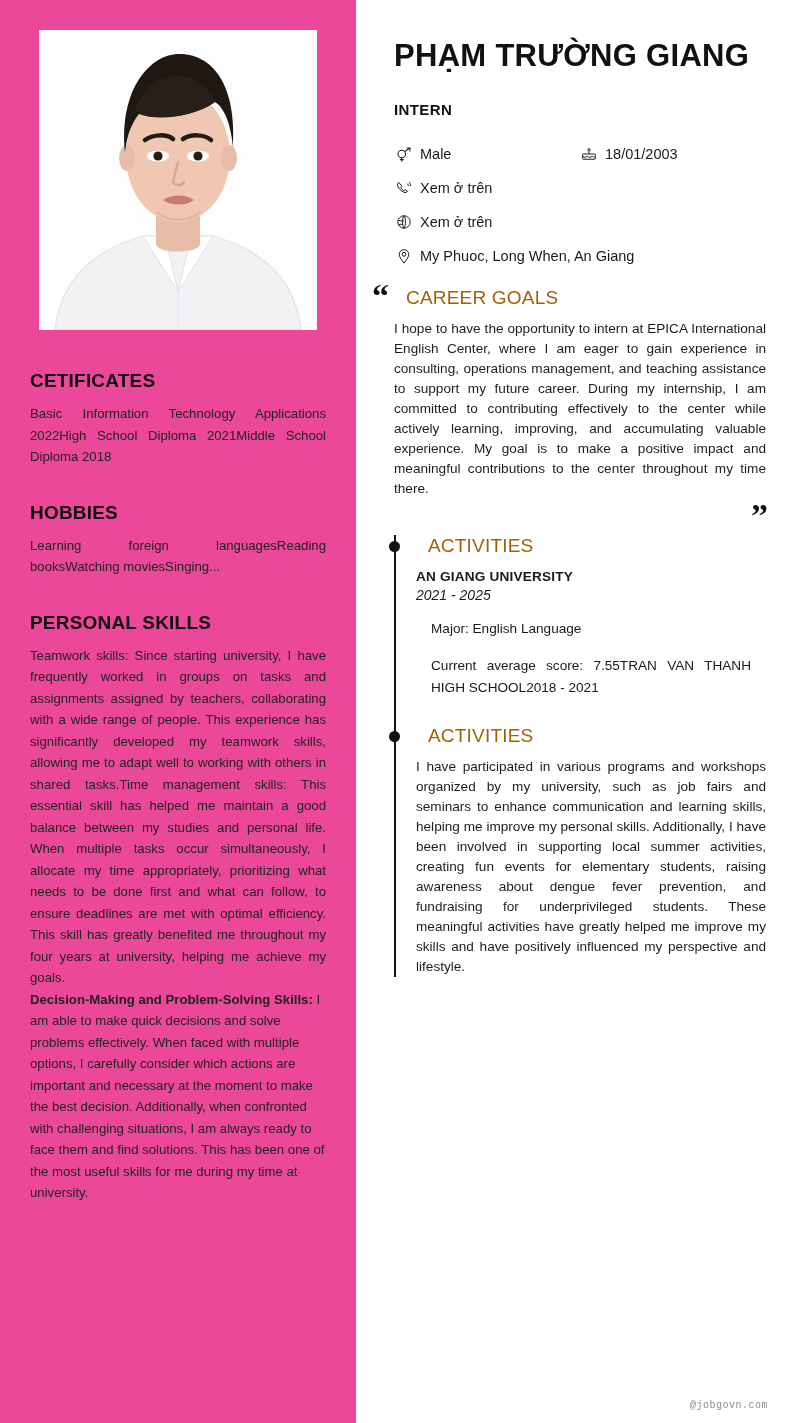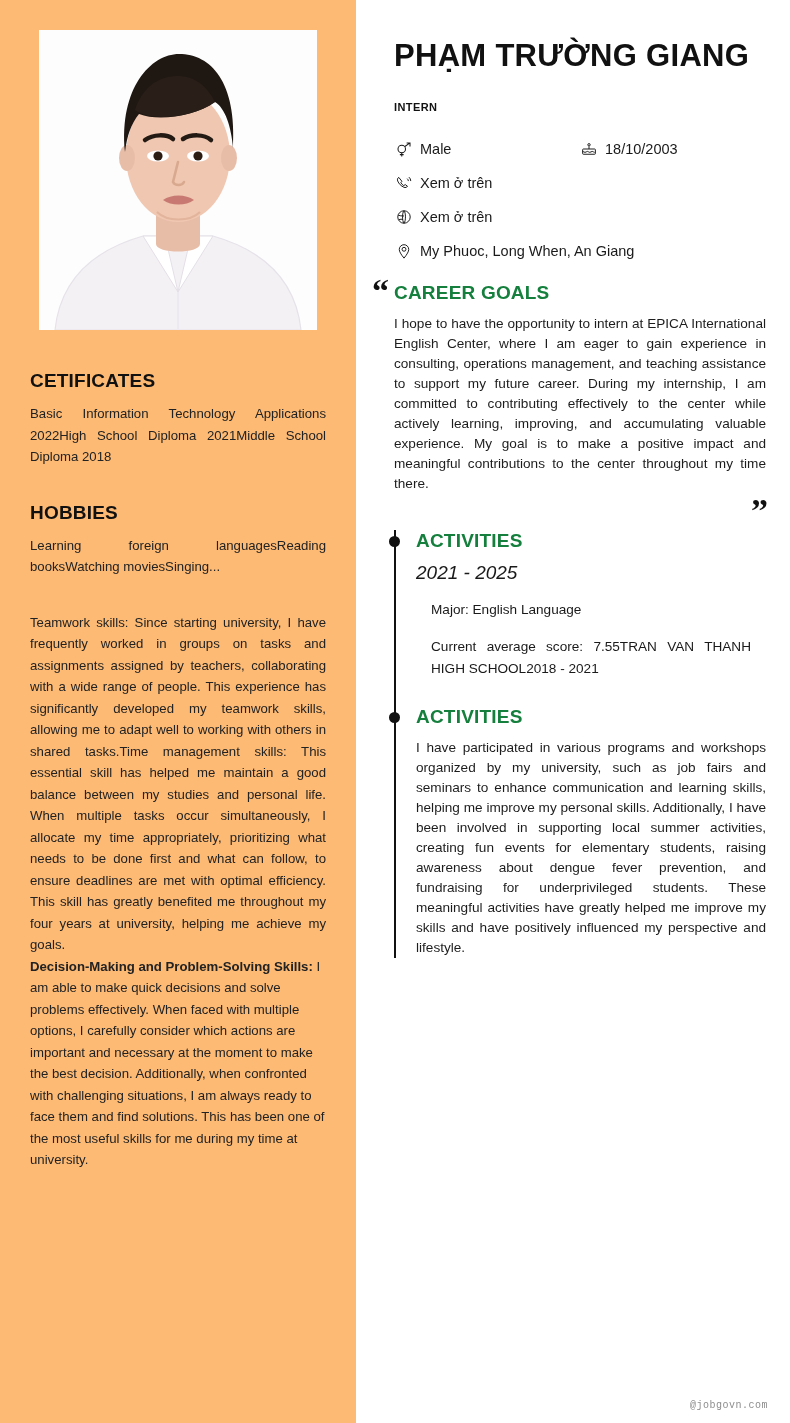--- a/index.html
+++ b/index.html
@@ -21,21 +21,21 @@
     width: 790px;
     height: 1423px;
     background: #ffffff;
     display: flex;
   }
 
   
   .sidebar {
     width: 356px;
     min-width: 356px;
-    background: #fdba74;
+    background: #ec4899;
     box-sizing: border-box;
     padding: 30px 24px 34px 24px;
     position: relative;
   }
 
   .photo-frame {
     width: 278px;
     height: 300px;
     margin: 0 auto 0 auto;
     background: #ffffff;
@@ -76,21 +76,21 @@
 
   .cv-name {
     font-size: 31px;
     font-weight: bold;
     line-height: 51px;
     letter-spacing: .3px;
     margin: 0 0 0 0;
     color: #111111;
   }
   .cv-role {
-    font-size: 11px;
+    font-size: 15px;
     font-weight: bold;
     letter-spacing: .4px;
     margin: 20px 0 0 0;
     color: #111111;
   }
 
   
   .contacts { margin-top: 26px; }
   .contact-row {
     display: flex;
@@ -135,24 +135,24 @@
     right: -2px;
     bottom: -34px;
     font-size: 34px;
     font-weight: bold;
     line-height: 1;
     font-family: "Liberation Serif", serif;
     color: #111111;
   }
   .sec-title {
     font-size: 19px;
-    font-weight: bold;
+    font-weight: normal;
     letter-spacing: .2px;
-    margin: 0 0 10px 0;
-    color: #15803d;
+    margin: 0 0 10px 12px;
+    color: #a16207;
   }
   .body-text {
     font-size: 13.6px;
     line-height: 20px;
     text-align: justify;
     margin: 0;
     color: #1d1d1d;
   }
 
   
@@ -180,21 +180,21 @@
     border-radius: 50%;
     background: #111111;
   }
   .edu-org {
     font-size: 13.6px;
     font-weight: bold;
     margin: 12px 0 3px 0;
     letter-spacing: .2px;
   }
   .edu-years {
-    font-size: 19px;
+    font-size: 14px;
     font-style: italic;
     margin: 0 0 5px 0;
   }
   .edu-line {
     font-size: 13.6px;
     line-height: 22px;
     margin: 15px;
     text-align: justify;
   }
 
@@ -256,20 +256,21 @@
       <h2 class="side-title">CETIFICATES</h2>
       <p class="side-body">Basic Information Technology Applications 2022High School Diploma 2021Middle School Diploma 2018</p>
     </section>
 
     <section class="side-section">
       <h2 class="side-title">HOBBIES</h2>
       <p class="side-body">Learning foreign languagesReading booksWatching moviesSinging...</p>
     </section>
 
     <section class="side-section">
+      <h2 class="side-title">PERSONAL SKILLS</h2>
       <p class="side-body">Teamwork skills: Since starting university, I have frequently worked in groups on tasks and assignments assigned by teachers, collaborating with a wide range of people. This experience has significantly developed my teamwork skills, allowing me to adapt well to working with others in shared tasks.Time management skills: This essential skill has helped me maintain a good balance between my studies and personal life. When multiple tasks occur simultaneously, I allocate my time appropriately, prioritizing what needs to be done first and what can follow, to ensure deadlines are met with optimal efficiency. This skill has greatly benefited me throughout my four years at university, helping me achieve my goals.</p>
       <p class="side-body left-align"><b>Decision-Making and Problem-Solving Skills:</b><span> I am able to make quick decisions and solve problems effectively. When faced with multiple options, I carefully consider which actions are important and necessary at the moment to make the best decision. Additionally, when confronted with challenging situations, I am always ready to face them and find solutions. This has been one of the most useful skills for me during my time at university.</span></p>
     </section>
 
   </aside>
 
   <main class="main">
 
     <h1 class="cv-name">PHẠM TRƯỜNG GIANG</h1>
     <h2 class="cv-role">INTERN</h2>
@@ -289,21 +290,21 @@
         </div>
         <div class="contact-cell">
           <span class="contact-ico">
             <svg width="18" height="18" viewBox="0 0 24 24" fill="none" stroke="#1a1a1a" stroke-width="1.3">
               <rect x="3.5" y="12" width="17" height="7" rx="1"></rect>
               <path d="M3.5 15.2c1.6 0 1.6 1.3 3.2 1.3s1.6-1.3 3.2-1.3 1.6 1.3 3.2 1.3 1.6-1.3 3.2-1.3 1.6 1.3 3.2 1.3"></path>
               <path d="M12 12V8.5"></path>
               <circle cx="12" cy="6.4" r="1.6"></circle>
             </svg>
           </span>
-          <span class="contact-text">18/10/2003</span>
+          <span class="contact-text">18/01/2003</span>
         </div>
       </div>
 
       <div class="contact-row">
         <div class="contact-cell">
           <span class="contact-ico">
             <svg width="18" height="18" viewBox="0 0 24 24" fill="none" stroke="#1a1a1a" stroke-width="1.3">
               <path d="M5 4.5c-1.6 1-2.2 2.8-1.4 4.8 1.4 3.6 4.6 6.9 8.3 8.4 2 .8 3.8.2 4.8-1.4l-3.1-2.2-1.9 1.4c-1.6-.9-3-2.3-3.9-3.9l1.4-1.9z"></path>
               <path d="M16.2 6.2a4.2 4.2 0 0 1 1.6 3.2M18.6 4.2a6.8 6.8 0 0 1 2.4 5.2"></path>
             </svg>
@@ -345,20 +346,21 @@
       <p class="body-text">I hope to have the opportunity to intern at EPICA International English Center, where I am eager to gain experience in consulting, operations management, and teaching assistance to support my future career. During my internship, I am committed to contributing effectively to the center while actively learning, improving, and accumulating valuable experience. My goal is to make a positive impact and meaningful contributions to the center throughout my time there.</p>
       <span class="quote-close">”</span>
     </section>
 
     <div class="timeline">
       <div class="timeline-line"></div>
 
       <div class="tl-item">
         <span class="tl-dot"></span>
         <h2 class="sec-title">ACTIVITIES</h2>
+        <p class="edu-org">AN GIANG UNIVERSITY</p>
         <p class="edu-years">2021 - 2025</p>
         <p class="edu-line">Major: English Language</p>
         <p class="edu-line">Current average score: 7.55TRAN VAN THANH HIGH SCHOOL2018 - 2021</p>
       </div>
 
       <div class="tl-item">
         <span class="tl-dot"></span>
         <h2 class="sec-title">ACTIVITIES</h2>
         <p class="body-text">I have participated in various programs and workshops organized by my university, such as job fairs and seminars to enhance communication and learning skills, helping me improve my personal skills. Additionally, I have been involved in supporting local summer activities, creating fun events for elementary students, raising awareness about dengue fever prevention, and fundraising for underprivileged students. These meaningful activities have greatly helped me improve my skills and have positively influenced my perspective and lifestyle.</p>
       </div>

